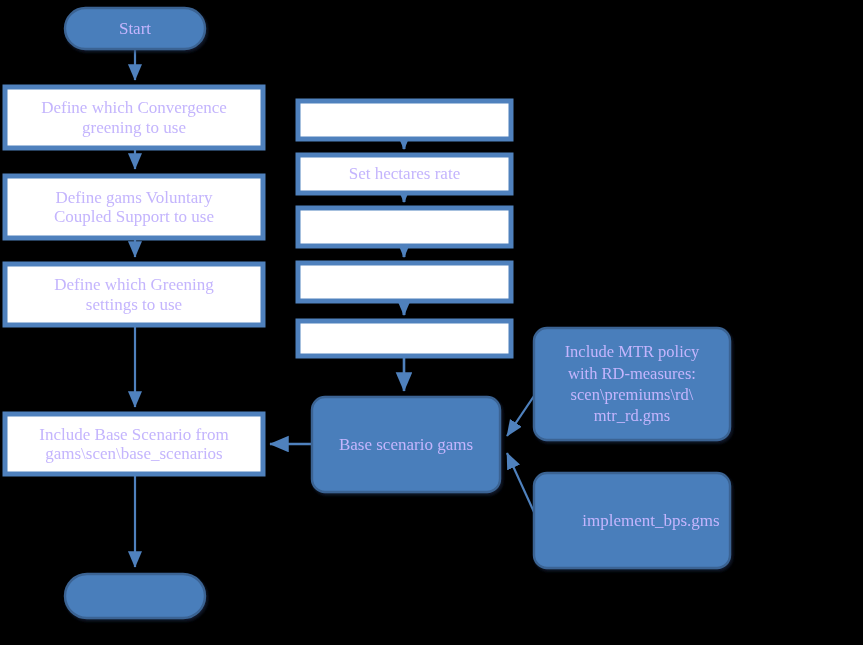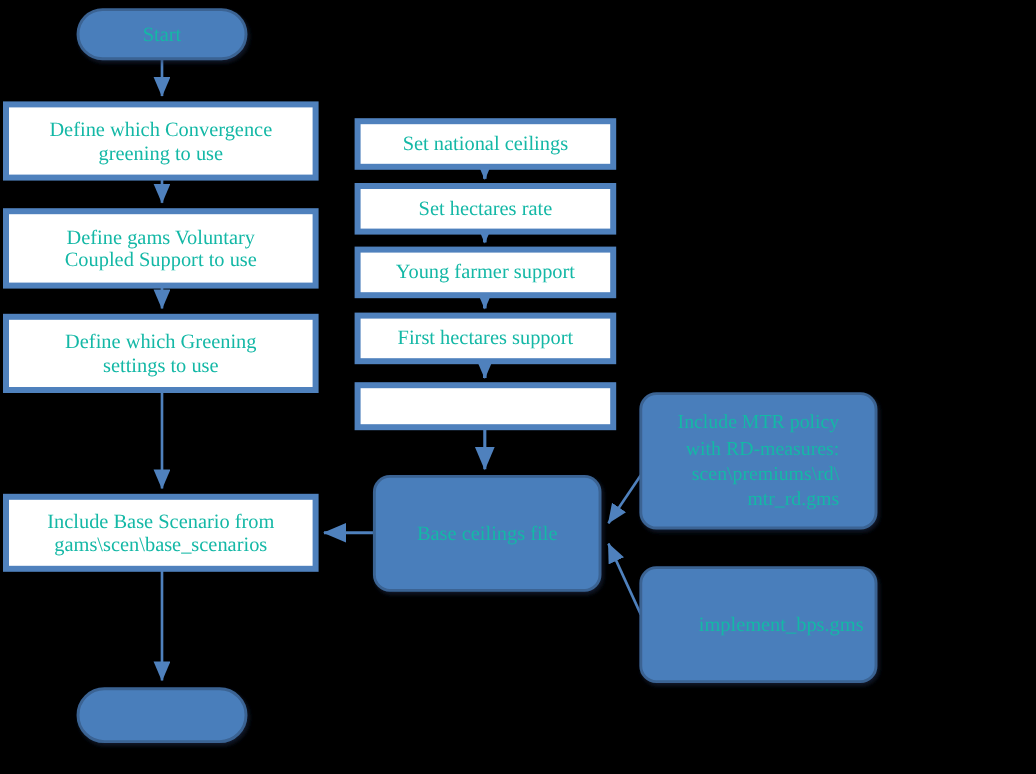--- a/index.html
+++ b/index.html
@@ -22,21 +22,21 @@
     width: 863px;
     height: 645px;
   }
   .node-text {
     position: absolute;
     display: flex;
     align-items: center;
     justify-content: center;
     text-align: center;
     font-family: "Liberation Serif", "DejaVu Serif", serif;
-    color: #14b8a6;
+    color: #c4b5fd;
     line-height: 1.12;
     pointer-events: none;
     white-space: pre-line;
   }
   .t-proc { font-size: 17px; }
   .t-mid  { font-size: 17px; }
   .t-term { font-size: 17px; }
   .t-data { font-size: 17px; }
   .t-small { font-size: 16.5px; }
 </style>
@@ -123,31 +123,28 @@
   <div class="node-text t-proc" style="left:10px; top:177px; width:248px; height:60px;">Define gams Voluntary
 Coupled Support to use</div>
 
   <div class="node-text t-proc" style="left:10px; top:265px; width:248px; height:59px;">Define which Greening
 settings to use</div>
 
   <div class="node-text t-proc" style="left:10px; top:415px; width:248px; height:58px;">Include Base Scenario from
 gams\scen\base_scenarios</div>
 
 
-  <div class="node-text t-mid" style="left:303px; top:102px; width:203px; height:36px;">Set national ceilings</div>
 
   <div class="node-text t-mid" style="left:303px; top:156px; width:203px; height:36px;">Set hectares rate</div>
 
-  <div class="node-text t-mid" style="left:303px; top:209px; width:203px; height:36px;">Young farmer support</div>
-
-  <div class="node-text t-mid" style="left:303px; top:264px; width:203px; height:36px;">First hectares support</div>
 
 
-  <div class="node-text t-data" style="left:312px; top:397px; width:188px; height:95px;">Base ceilings file</div>
 
-  <div class="node-text t-small" style="left:534px; top:328px; width:196px; height:112px; line-height:1.3;text-align:right;">Include MTR policy
+  <div class="node-text t-data" style="left:312px; top:397px; width:188px; height:95px;">Base scenario gams</div>
+
+  <div class="node-text t-small" style="left:534px; top:328px; width:196px; height:112px; line-height:1.3;">Include MTR policy
 with RD-measures:
 scen\premiums\rd\
 mtr_rd.gms</div>
 
   <div class="node-text t-data" style="left:534px; top:473px; width:196px; height:95px;padding-left:19px;">implement_bps.gms</div>
 
 </div>
 
 </body></html>

